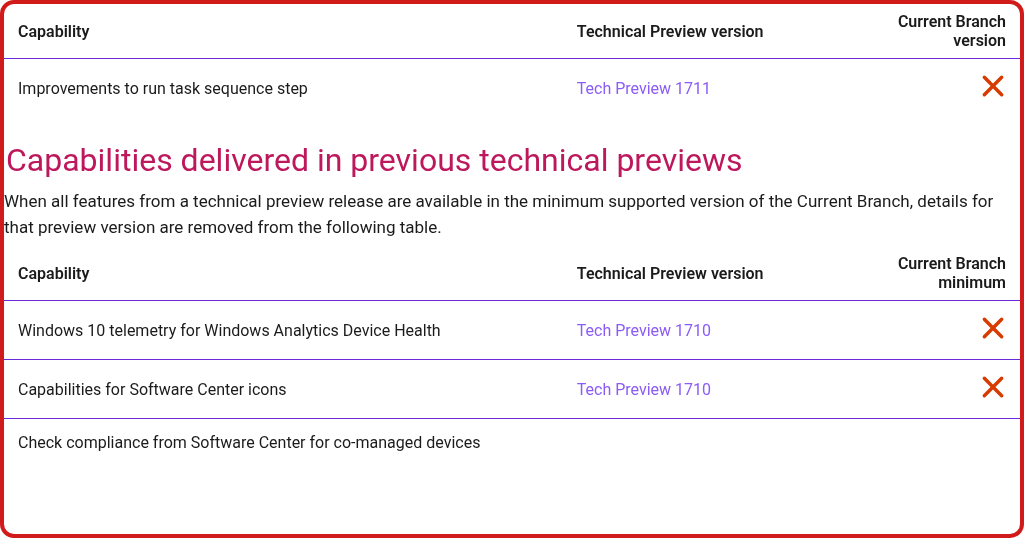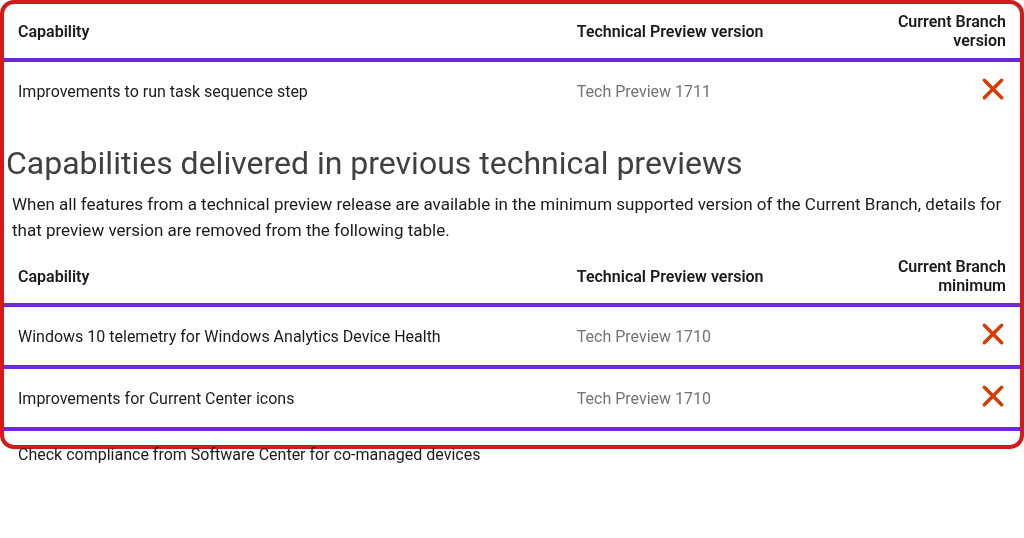--- a/index.html
+++ b/index.html
@@ -9,21 +9,21 @@
     background: #fff;
     width: 1024px;
     height: 538px;
     overflow: hidden;
     position: relative;
   }
   .frame {
     position: absolute;
     top: 0; left: 0;
     width: 1024px;
-    height: 449px;
+    height: 538px;
     border: 4px solid #d11b1b;
     border-radius: 14px;
     padding: 4px 0 0 0;
     background: #fff;
   }
   table {
     width: 100%;
     border-collapse: collapse;
     font-size: 16px;
     color: #1b1b1b;
@@ -32,50 +32,50 @@
     text-align: left;
     font-weight: 600;
     padding: 4px 14px 8px 14px;
     font-size: 16px;
   }
   td {
     padding: 14px;
     vertical-align: middle;
   }
   tbody tr {
-    border-top: 4px solid #6d28d9;
+    border-top: 1px solid #6d28d9;
   }
   .col-cap { width: 55%; }
   .col-tp { width: 28%; }
   .col-cb { width: 17%; text-align: right; }
   a.link {
-    color: #737373;
+    color: #8b5cf6;
     text-decoration: none;
   }
   .x-icon {
     display: inline-block;
   }
   .x-icon svg {
     width: 26px;
     height: 26px;
     display: block;
   }
   h2.section {
     font-weight: 400;
     font-size: 32px;
-    color: #404040;
+    color: #be185d;
     margin: 24px 0 4px 0;
     padding-left: 2px;
   }
   p.section-desc {
     font-size: 17px;
     color: #1b1b1b;
     margin: 10px 0 8px 0;
     line-height: 1.5;
-    padding-left: 8px;
+    padding-left: 0;
   }
   .content {
     padding: 0 0 0 0;
   }
   .t2 th { padding-top: 6px; }
   .clip-left { margin-left: -8px; }
 </style>
 </head>
 <body>
 
@@ -114,21 +114,21 @@
       </thead>
       <tbody id="t2-body">
           <tr>
             <td class="col-cap">Windows 10 telemetry for Windows Analytics Device Health</td>
             <td class="col-tp"><a href="#" class="link">Tech Preview 1710</a></td>
             <td class="col-cb"><span class="x-icon"><svg viewBox="0 0 24 24">
                   <path d="M4 4 L20 20 M20 4 L4 20" stroke="#d83b01" stroke-width="3.2" stroke-linecap="round" fill="none"></path>
                 </svg></span></td>
           </tr>
           <tr>
-            <td class="col-cap">Improvements for Current Center icons</td>
+            <td class="col-cap">Capabilities for Software Center icons</td>
             <td class="col-tp"><a href="#" class="link">Tech Preview 1710</a></td>
             <td class="col-cb"><span class="x-icon"><svg viewBox="0 0 24 24">
                   <path d="M4 4 L20 20 M20 4 L4 20" stroke="#d83b01" stroke-width="3.2" stroke-linecap="round" fill="none"></path>
                 </svg></span></td>
           </tr>
           <tr>
             <td class="col-cap">Check compliance from Software Center for co-managed devices</td>
             <td class="col-tp"></td>
             <td class="col-cb"></td>
           </tr>

